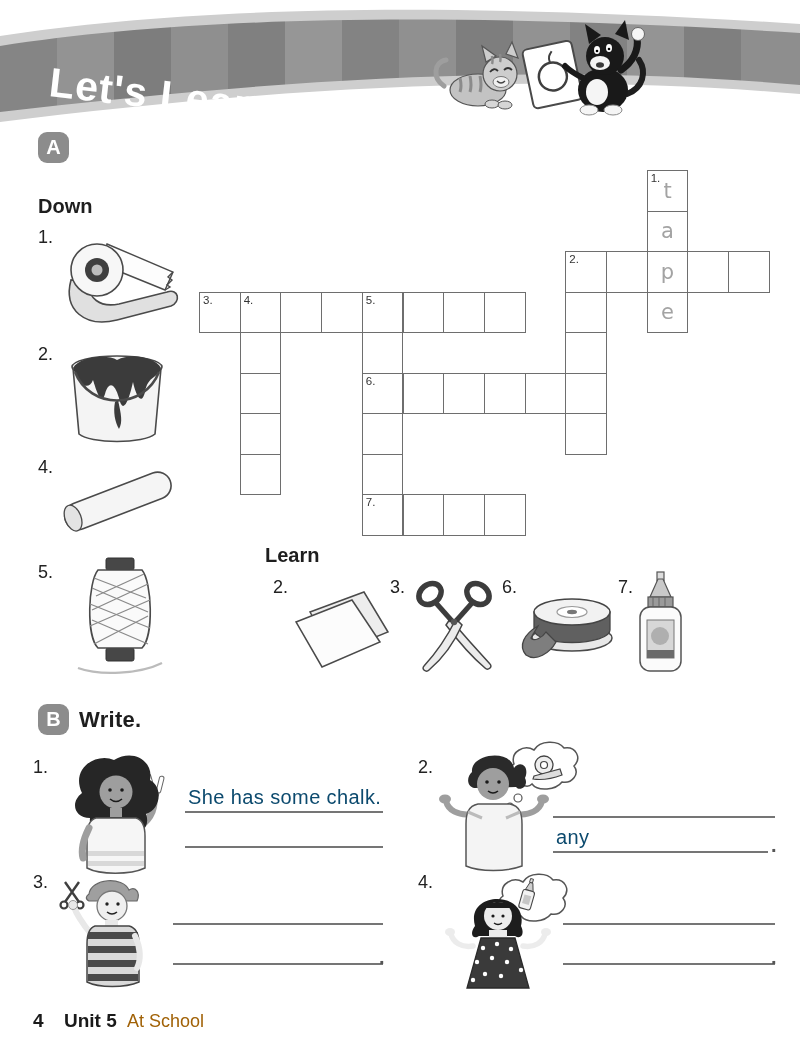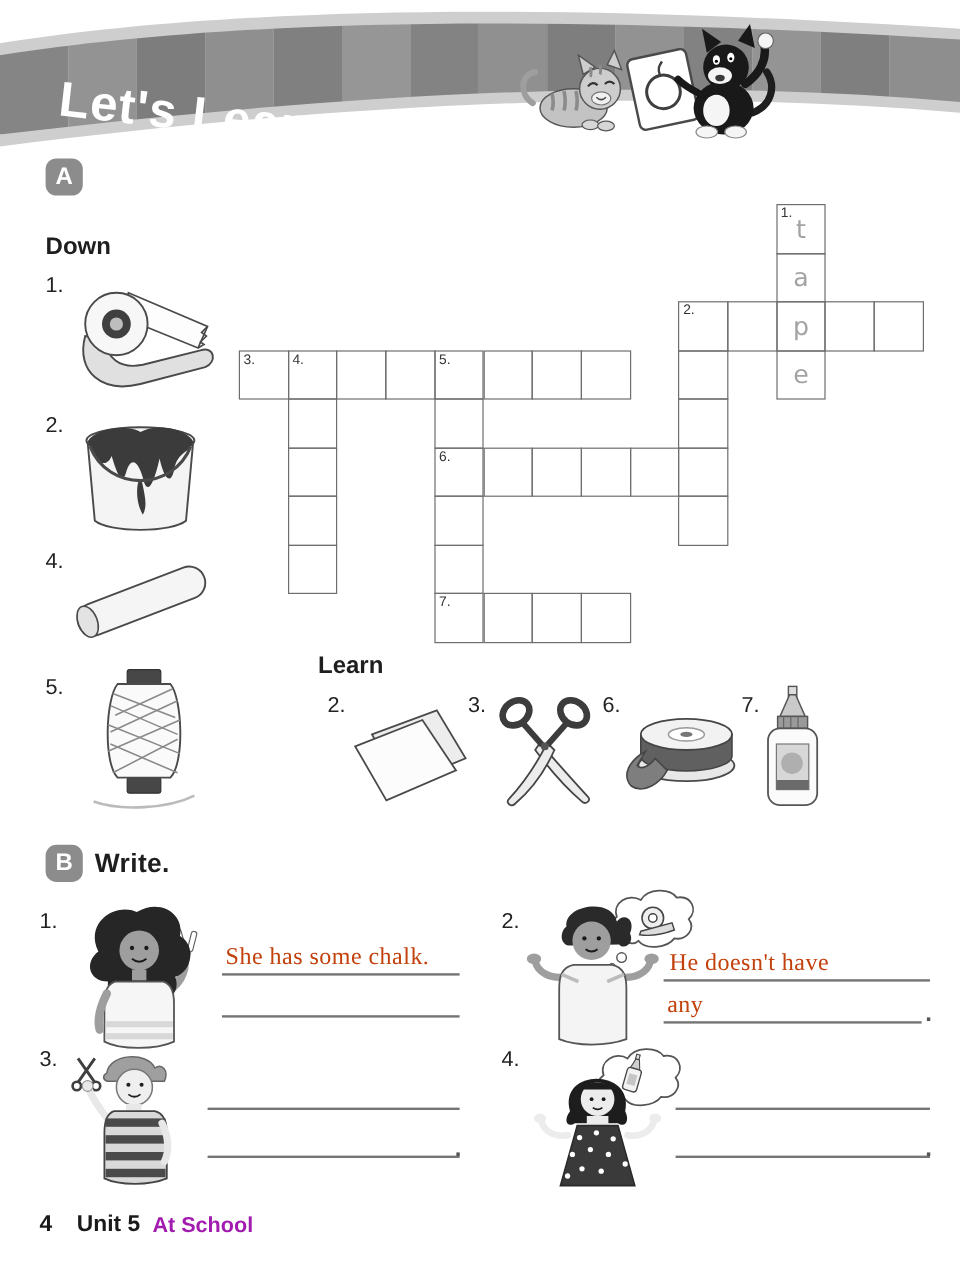--- a/index.html
+++ b/index.html
@@ -12,24 +12,24 @@
   .h2 { font-size:20px; font-weight:bold; color:#1e1e1e; }
   .num { font-size:18px; color:#222; }
   .wordbank { left:200px; top:176px; width:354px; height:73px; border:3px solid #474747; border-radius:17px;
               display:grid; grid-template-columns:89px 80px 81px 1fr; padding:9px 0 0 18px; row-gap:3px; }
   .wordbank span { font-size:20px; color:#222; }
   .cw-cell { position:absolute; width:41.7px; height:41.5px; border:1px solid #6e6e6e; background:transparent; }
   .cw-num { position:absolute; top:1px; left:3px; font-size:11.5px; color:#333; }
   .cw-letter { position:absolute; width:100%; height:100%; display:flex; align-items:center; justify-content:center;
                font-size:21px; color:#a3a3a3; font-family:"DejaVu Sans", sans-serif; }
   .ans-line { position:absolute; border-bottom:2px solid #757575; height:0; }
-  .handw { position:absolute; font-family:Liberation Serif, serif; font-size:20px; color:#c2410c; letter-spacing:0.4px; white-space:nowrap; }
+  .handw { position:absolute; font-family:Liberation Sans, sans-serif; font-size:20px; color:#0c4a6e; letter-spacing:0.4px; white-space:nowrap; }
   .period { position:absolute; font-size:20px; color:#555; font-weight:bold; }
   .footer-b { font-size:19px; font-weight:bold; color:#1a1a1a; }
-  .footer-r { font-size:18px; color:#a21caf;font-weight:bold; }
+  .footer-r { font-size:18px; color:#a16207; }
 </style>
 </head>
 <body>
 
 <div class="page">
 
   <svg class="abs" style="left:0;top:0" width="800" height="130" viewBox="0 0 800 130">
     <defs>
       <clipPath id="bandclip">
           <path d="M0,46 C180,18 430,10 800,33 L800,85 C520,60 240,84 0,112 Z"></path>
@@ -270,21 +270,20 @@
     <circle cx="55" cy="42" r="1.8" fill="#1a1a1a"></circle>
       <circle cx="67" cy="42" r="1.8" fill="#1a1a1a"></circle>
     <path d="M56,51 q5,4 10,0" stroke="#1a1a1a" stroke-width="1.6" fill="none"></path>
     <path d="M40,74 C26,76 16,70 14,61" stroke="#9e9e9e" stroke-width="6" fill="none" stroke-linecap="round"></path>
     <ellipse cx="13" cy="59" rx="6" ry="4.5" fill="#9e9e9e"></ellipse>
     <path d="M84,74 C98,76 108,70 110,61" stroke="#9e9e9e" stroke-width="6" fill="none" stroke-linecap="round"></path>
     <ellipse cx="111" cy="59" rx="6" ry="4.5" fill="#9e9e9e"></ellipse>
     <path d="M46,64 L78,64 C88,66 90,74 90,84 L90,126 C74,132 48,132 34,126 L34,84 C34,74 36,66 46,64 Z" fill="#f4f4f4" stroke="#555" stroke-width="1.5"></path>
     <path d="M36,72 L50,78 M88,72 L74,78" stroke="#bbbbbb" stroke-width="3"></path>
   </svg>
-  <span class="handw" style="left:558px;top:791px">He doesn't have</span>
   <div class="ans-line" style="left:553px;top:816px;width:222px"></div>
   <span class="handw" style="left:556px;top:826px">any</span>
   <div class="ans-line" style="left:553px;top:851px;width:215px"></div>
   <span class="period" style="left:771px;top:834px">.</span>
 
   <div class="abs num" style="left:33px;top:872px">3.</div>
   <svg class="abs" style="left:55px;top:874px" width="112" height="124" viewBox="0 0 112 124">
     <g transform="translate(0,0)">
       <path d="M10,28 L24,8 M24,28 L10,8" stroke="#3f3f3f" stroke-width="2.4"></path>
       <circle cx="9" cy="31" r="3.5" fill="none" stroke="#3f3f3f" stroke-width="2.2"></circle>

